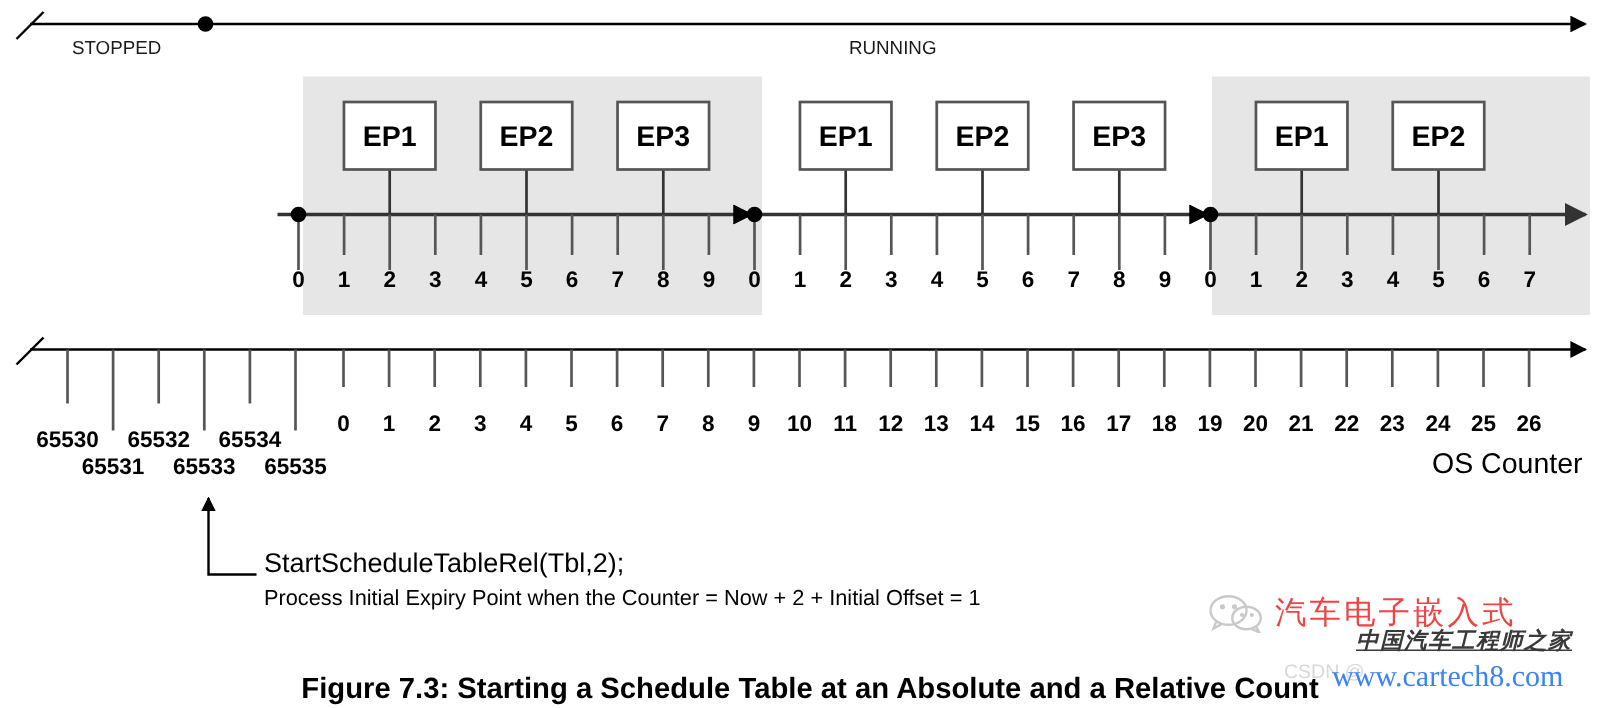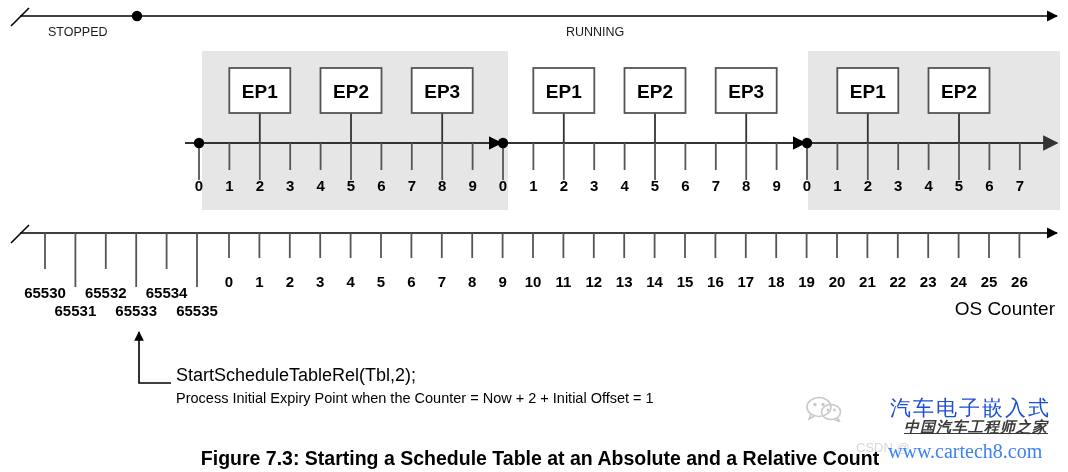--- a/index.html
+++ b/index.html
@@ -25,22 +25,22 @@
   .state-line{stroke:#000000;stroke-width:1.6;fill:none;}
   .tick{stroke:#555555;stroke-width:1.8;}
   .tick-long{stroke:#555555;stroke-width:1.8;}
   .ep-box{fill:#ffffff;stroke:#555555;stroke-width:1.8;}
   .ep-stem{stroke:#333333;stroke-width:1.8;}
   .dot{fill:#000000;}
   .callout{stroke:#000000;stroke-width:1.6;fill:none;}
   .break{stroke:#000000;stroke-width:1.6;}
   
   #watermark{position:absolute;left:806px;top:392px;width:262px;height:80px;pointer-events:none;}
-  .wm-gray{position:absolute;font-family:"DejaVu Sans",sans-serif;color:#1d4ed8;
-           font-size:21px;letter-spacing:2px;white-space:nowrap;margin-left:40px;}
+  .wm-gray{position:absolute;font-family:"DejaVu Sans",sans-serif;color:#ef4444;
+           font-size:21px;letter-spacing:2px;white-space:nowrap;}
   .wm-dark{position:absolute;font-family:"DejaVu Serif",serif;color:#3a3a3a;
            font-size:15px;font-weight:bold;font-style:italic;letter-spacing:1px;white-space:nowrap;}
   .wm-url{position:absolute;font-family:Liberation Serif, serif;color:#3b82f6;
           font-size:20px;white-space:nowrap;}
   .wm-csdn{position:absolute;font-family:"Liberation Sans",sans-serif;color:#d8d8d8;
            font-size:13px;white-space:nowrap;}
   #wm-logo{position:absolute;left:0px;top:4px;width:36px;height:26px;}
 </style>
 </head>
 <body>

